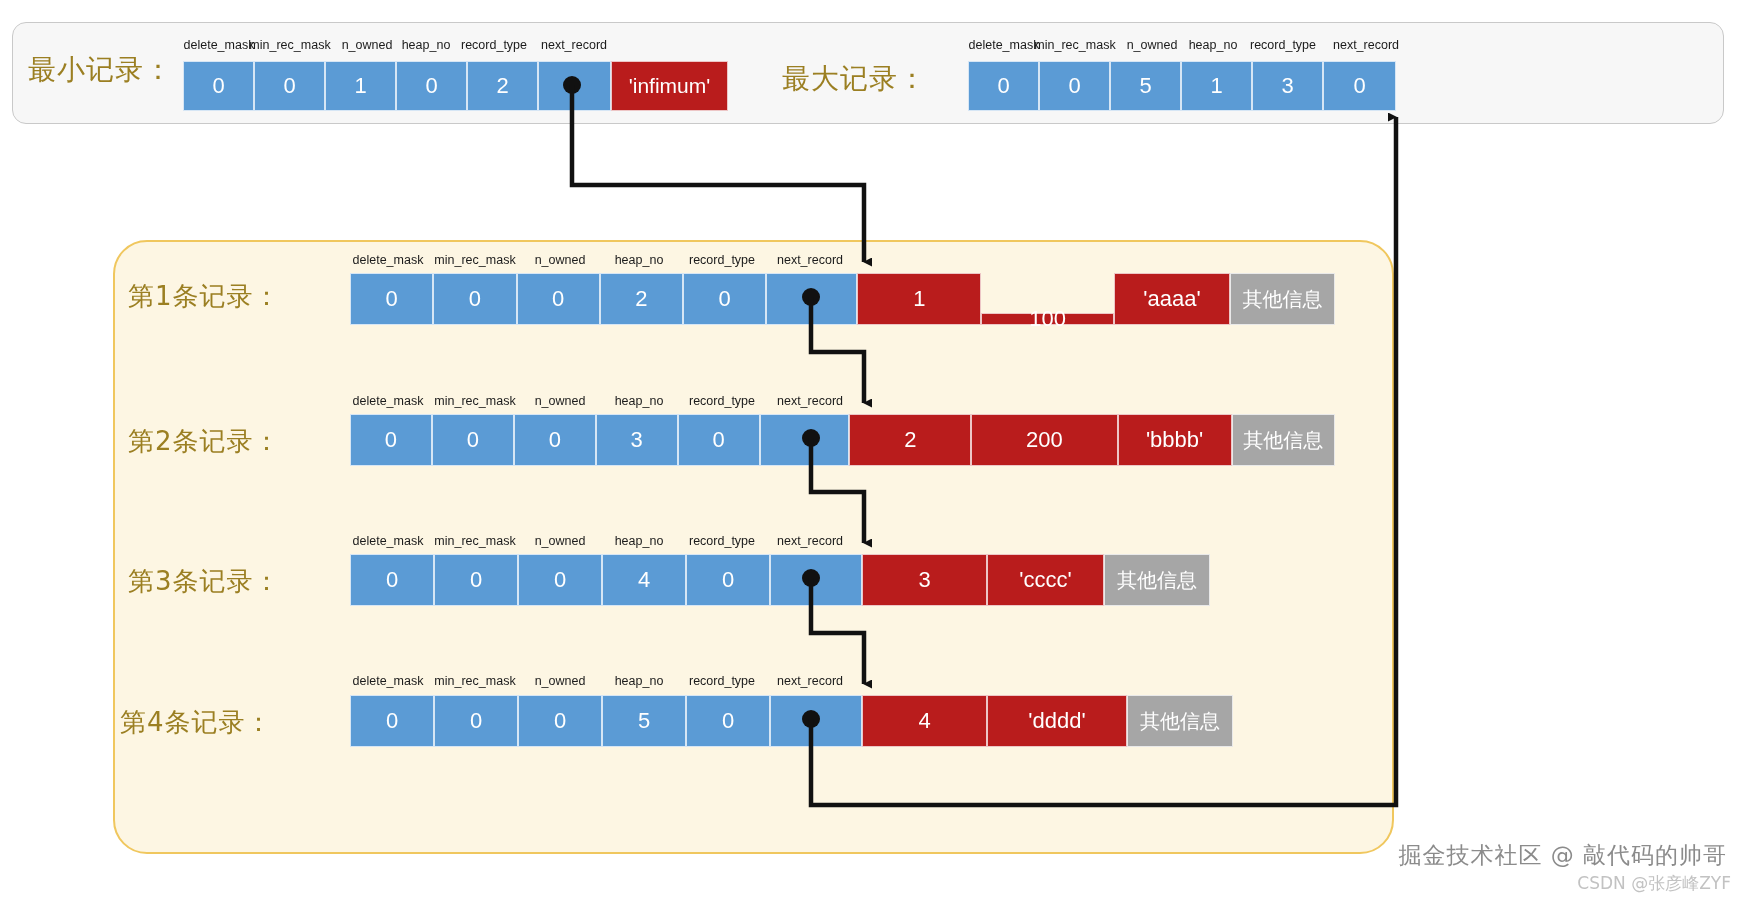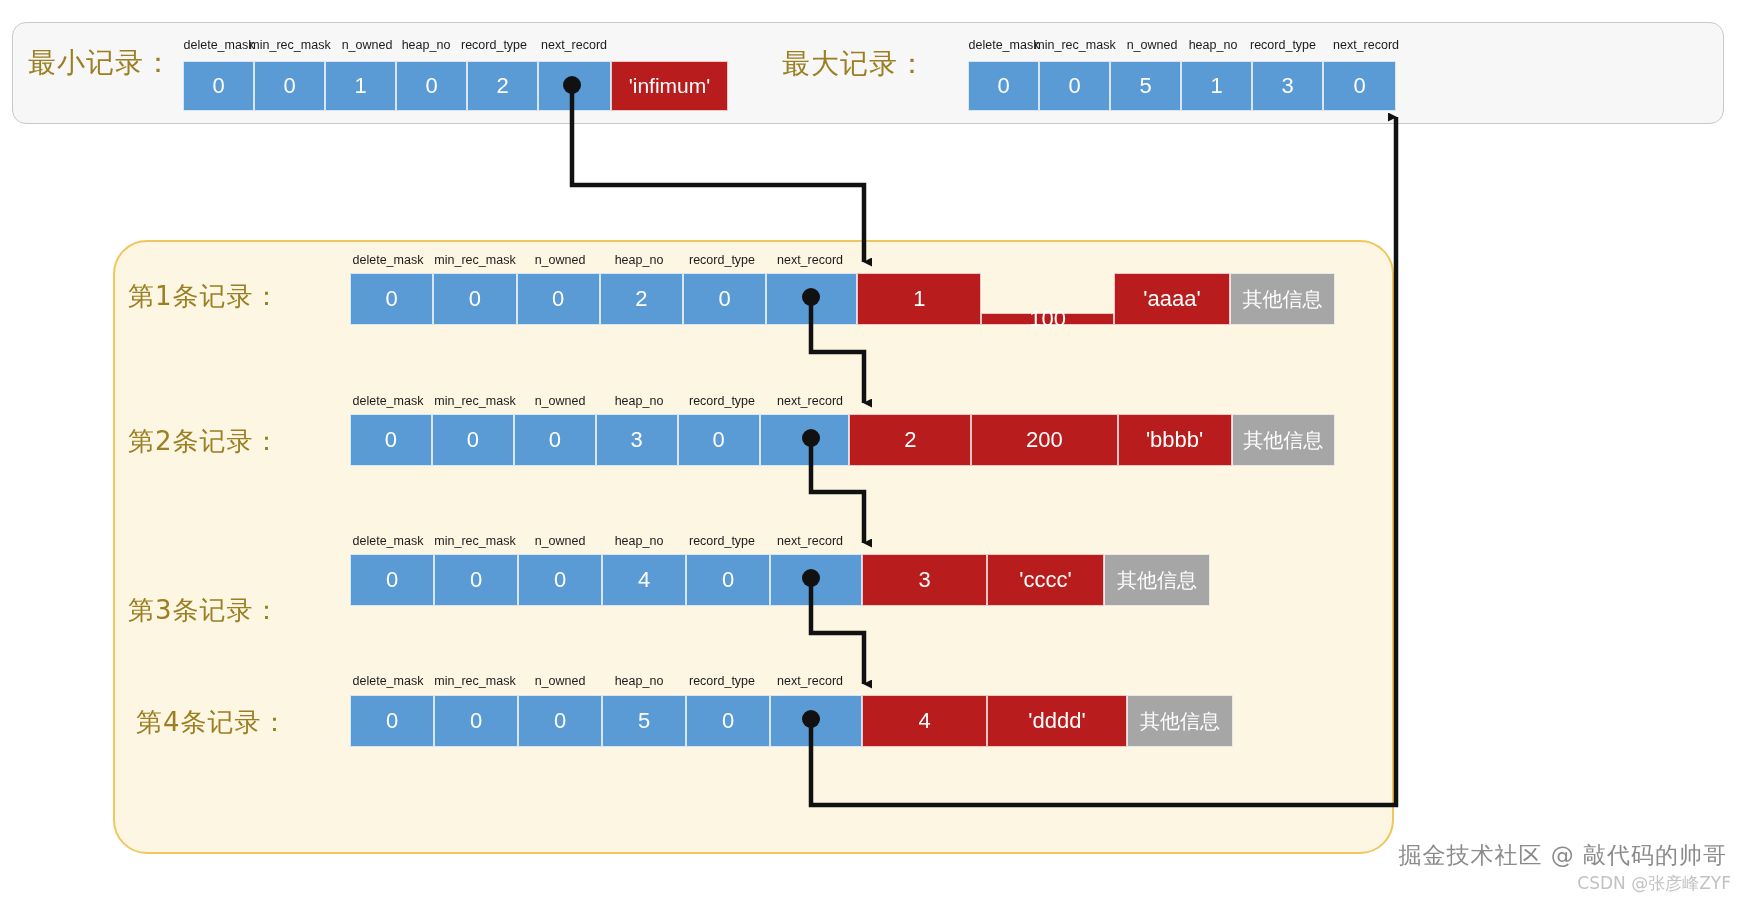--- a/index.html
+++ b/index.html
@@ -74,42 +74,42 @@
     color:#c2c2c2;white-space:nowrap;
   }
 </style>
 </head>
 <body>
 
 <div class="stage">
 
   <div class="top-panel"></div>
 
-  <div class="side-label big" style="left:28px;top:44px;">最小记录：</div>
+  <div class="side-label big" style="left:28px;top:51px;">最小记录：</div>
 
   <div class="caps" style="left:183px;top:38px;width:398px;">
     <div class="cap" style="left:36px;">delete_mask</div>
     <div class="cap" style="left:107px;">min_rec_mask</div>
     <div class="cap" style="left:184px;">n_owned</div>
     <div class="cap" style="left:243px;">heap_no</div>
     <div class="cap" style="left:311px;">record_type</div>
     <div class="cap" style="left:391px;">next_record</div>
   </div>
 
   <div class="strip" style="left:183px;top:61px;width:545px;">
     <div class="cell blue" style="width:71px;">0</div>
     <div class="cell blue" style="width:71px;">0</div>
     <div class="cell blue" style="width:71px;">1</div>
     <div class="cell blue" style="width:71px;">0</div>
     <div class="cell blue" style="width:71px;">2</div>
     <div class="cell blue" style="width:73px;"></div>
     <div class="cell orange tag" style="width:117px;">'infimum'</div>
   </div>
 
-  <div class="side-label big" style="left:782px;top:45px;">最大记录：</div>
+  <div class="side-label big" style="left:782px;top:60px;">最大记录：</div>
 
   <div class="caps" style="left:968px;top:38px;width:398px;">
     <div class="cap" style="left:36px;">delete_mask</div>
     <div class="cap" style="left:107px;">min_rec_mask</div>
     <div class="cap" style="left:184px;">n_owned</div>
     <div class="cap" style="left:245px;">heap_no</div>
     <div class="cap" style="left:315px;">record_type</div>
     <div class="cap" style="left:398px;">next_record</div>
   </div>
 
@@ -161,42 +161,42 @@
     <div class="cell blue" style="width:84px;">0</div>
     <div class="cell blue" style="width:84px;">3</div>
     <div class="cell blue" style="width:84px;">0</div>
     <div class="cell blue" style="width:92px;"></div>
     <div class="cell orange" style="width:125px;">2</div>
     <div class="cell orange" style="width:150px;">200</div>
     <div class="cell orange" style="width:117px;">'bbbb'</div>
     <div class="cell gray" style="width:106px;">其他信息</div>
   </div>
 
-  <div class="side-label" style="left:128px;top:593px;">第3条记录：</div>
+  <div class="side-label" style="left:128px;top:564px;">第3条记录：</div>
   <div class="caps" style="left:350px;top:534px;width:510px;">
     <div class="cap" style="left:38px;">delete_mask</div>
     <div class="cap" style="left:125px;">min_rec_mask</div>
     <div class="cap" style="left:210px;">n_owned</div>
     <div class="cap" style="left:289px;">heap_no</div>
     <div class="cap" style="left:372px;">record_type</div>
     <div class="cap" style="left:460px;">next_record</div>
   </div>
   <div class="strip" style="left:350px;top:554px;width:985px;height:52px;">
     <div class="cell blue" style="width:84px;">0</div>
     <div class="cell blue" style="width:84px;">0</div>
     <div class="cell blue" style="width:84px;">0</div>
     <div class="cell blue" style="width:84px;">4</div>
     <div class="cell blue" style="width:84px;">0</div>
     <div class="cell blue" style="width:92px;"></div>
     <div class="cell orange" style="width:125px;">3</div>
     <div class="cell orange" style="width:117px;">'cccc'</div>
     <div class="cell gray" style="width:106px;">其他信息</div>
   </div>
 
-  <div class="side-label" style="left:136px;top:705px;">第4条记录：</div>
+  <div class="side-label" style="left:120px;top:705px;">第4条记录：</div>
   <div class="caps" style="left:350px;top:674px;width:510px;">
     <div class="cap" style="left:38px;">delete_mask</div>
     <div class="cap" style="left:125px;">min_rec_mask</div>
     <div class="cap" style="left:210px;">n_owned</div>
     <div class="cap" style="left:289px;">heap_no</div>
     <div class="cap" style="left:372px;">record_type</div>
     <div class="cap" style="left:460px;">next_record</div>
   </div>
   <div class="strip" style="left:350px;top:695px;width:985px;height:52px;">
     <div class="cell blue" style="width:84px;">0</div>

